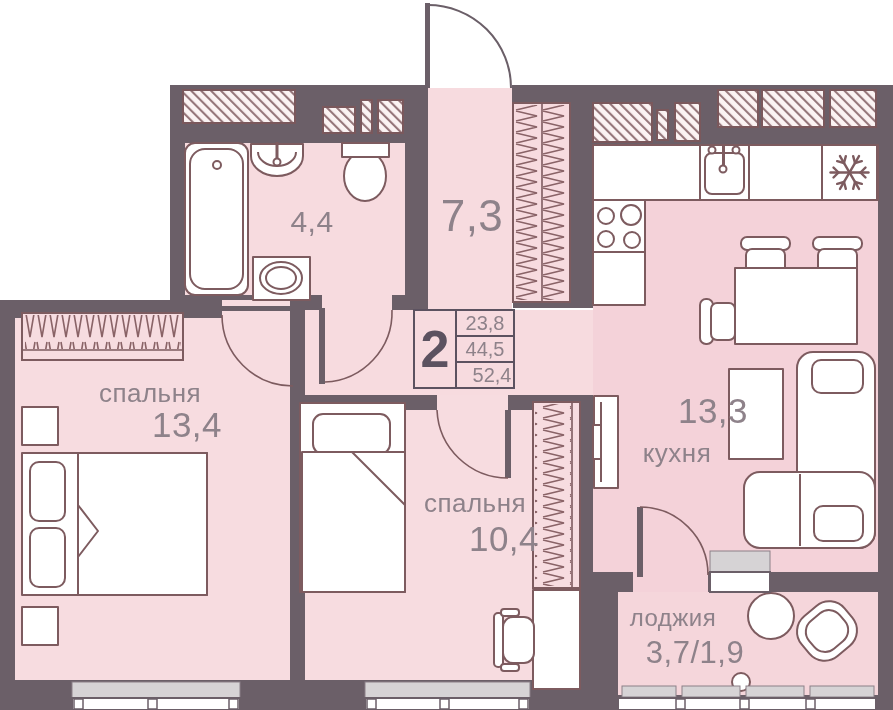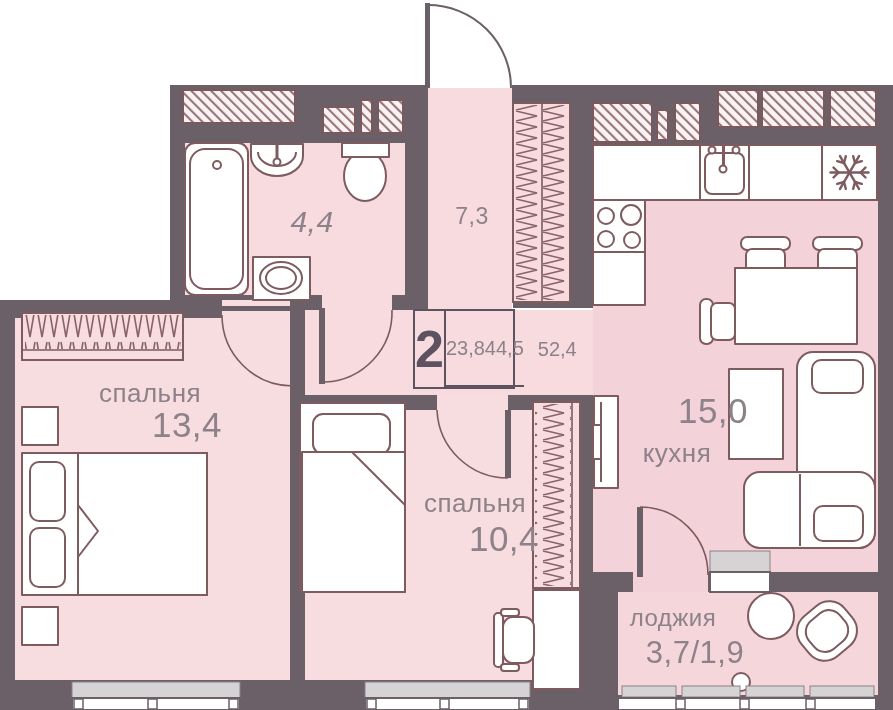--- a/index.html
+++ b/index.html
@@ -3,30 +3,30 @@
 <meta charset="utf-8">
 <style>
   html,body{margin:0;padding:0;background:#ffffff;}
   #plan{position:relative;width:893px;height:710px;background:#ffffff;overflow:hidden;
         font-family:"Liberation Sans",sans-serif;}
   #plan svg{position:absolute;left:0;top:0;}
   .lbl{position:absolute;transform:translate(-50%,-50%);color:#8e828a;white-space:nowrap;
        letter-spacing:.5px;}
   .room-name{font-size:26px;}
   .room-area{font-size:35px;margin-left:40px;}
-  .area-sm{font-size:30px;font-style:italic;}
-  .area-hall{font-size:23px;}
+  .area-sm{font-size:30px;}
+  .area-hall{font-size:44px;}
   .loggia-name{font-size:24px;}
   .loggia-area{font-size:31px;margin-left:16px;}
   
   #infobox{position:absolute;left:413px;top:309px;width:102px;height:80px;
            border:2.5px solid #5c5260;display:flex;background:#f7dbdf;box-sizing:border-box;}
   #infobox .left{width:40px;border-right:2.5px solid #5c5260;display:flex;align-items:center;
                  justify-content:center;font-size:52px;font-weight:bold;color:#5c5260;}
-  #infobox .right{flex:1;display:flex;flex-direction:row;justify-content:space-between;}
+  #infobox .right{flex:1;display:flex;flex-direction:column;justify-content:space-between;}
   #infobox .right div{flex:1;display:flex;align-items:center;justify-content:center;
                       font-size:20px;color:#8e828a;border-bottom:2.5px solid #5c5260;}
   #infobox .right div:last-child{border-bottom:none;margin-left:14px;}
 </style>
 </head>
 <body>
 
 <div id="plan">
 <svg width="893" height="710" viewBox="0 0 893 710">
   <defs>
@@ -298,21 +298,21 @@
     </g>
   </g>
 </svg>
 
   <div class="lbl area-sm" style="left:312px;top:222px">4,4</div>
   <div class="lbl area-hall" style="left:472px;top:216px">7,3</div>
   <div class="lbl room-name" style="left:150px;top:393px">спальня</div>
   <div class="lbl room-area" style="left:147px;top:425px">13,4</div>
   <div class="lbl room-name" style="left:475px;top:503px">спальня</div>
   <div class="lbl room-area" style="left:464px;top:539px">10,4</div>
-  <div class="lbl room-area" style="left:673px;top:411px">15,0</div>
+  <div class="lbl room-area" style="left:673px;top:411px">13,3</div>
   <div class="lbl room-name" style="left:677px;top:453px">кухня</div>
   <div class="lbl loggia-name" style="left:673px;top:618px">лоджия</div>
   <div class="lbl loggia-area" style="left:679px;top:653px">3,7/1,9</div>
 
   <div id="infobox">
     <div class="left">2</div>
     <div class="right">
       <div>23,8</div>
       <div>44,5</div>
       <div>52,4</div>

